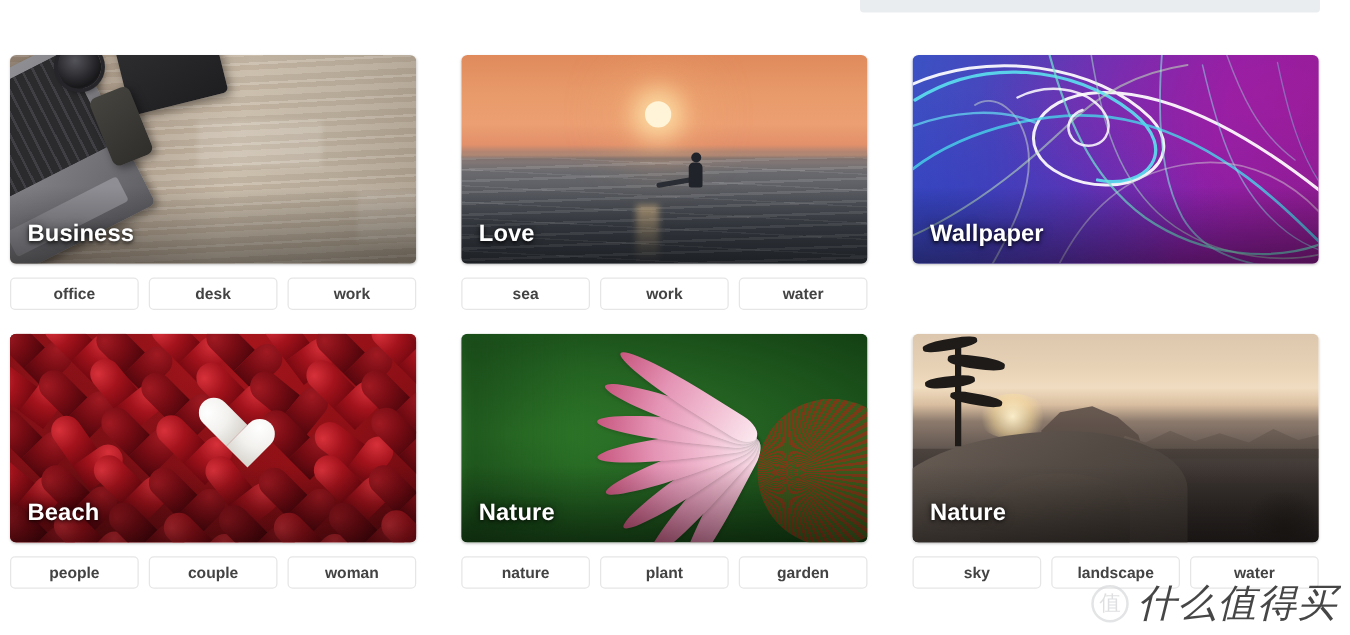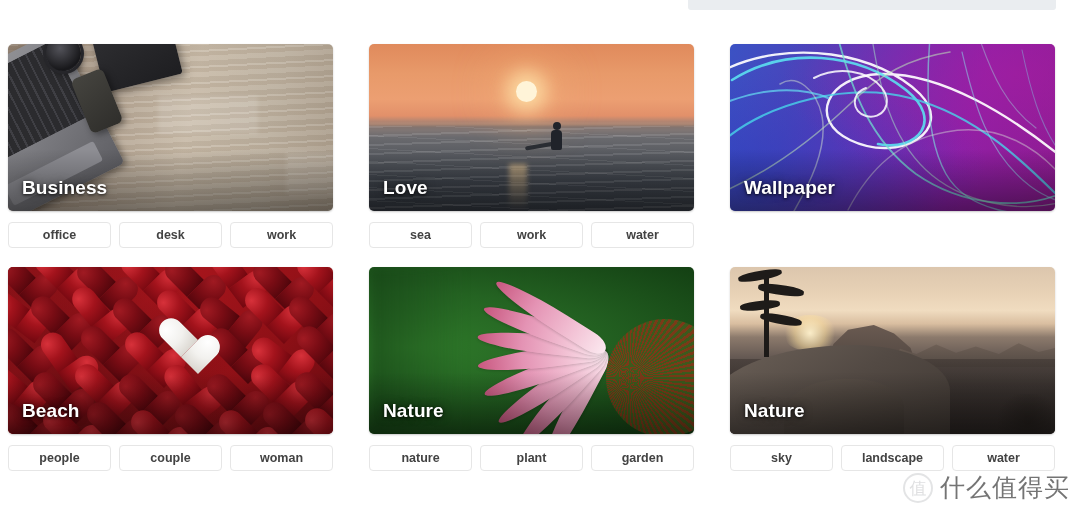--- a/index.html
+++ b/index.html
@@ -364,24 +364,25 @@
     width: 30px; height: 30px;
     border-radius: 50%;
     border: 2px solid #d9dadc;
     color: #d3d4d6;
     font-size: 17px;
     line-height: 26px;
     text-align: center;
     font-family: "DejaVu Sans", sans-serif;
   }
   .wm-text {
-    font-size: 25px;
-    color: #404040;
+    font-size: 31px;
+    color: #000000;
     font-family: "DejaVu Sans", sans-serif;
     letter-spacing: 1px;
+    font-style: italic;
   }
 </style>
 </head>
 <body>
 
 <div class="page">
 
   <div class="top-bar"></div>
 
   <div class="grid">

